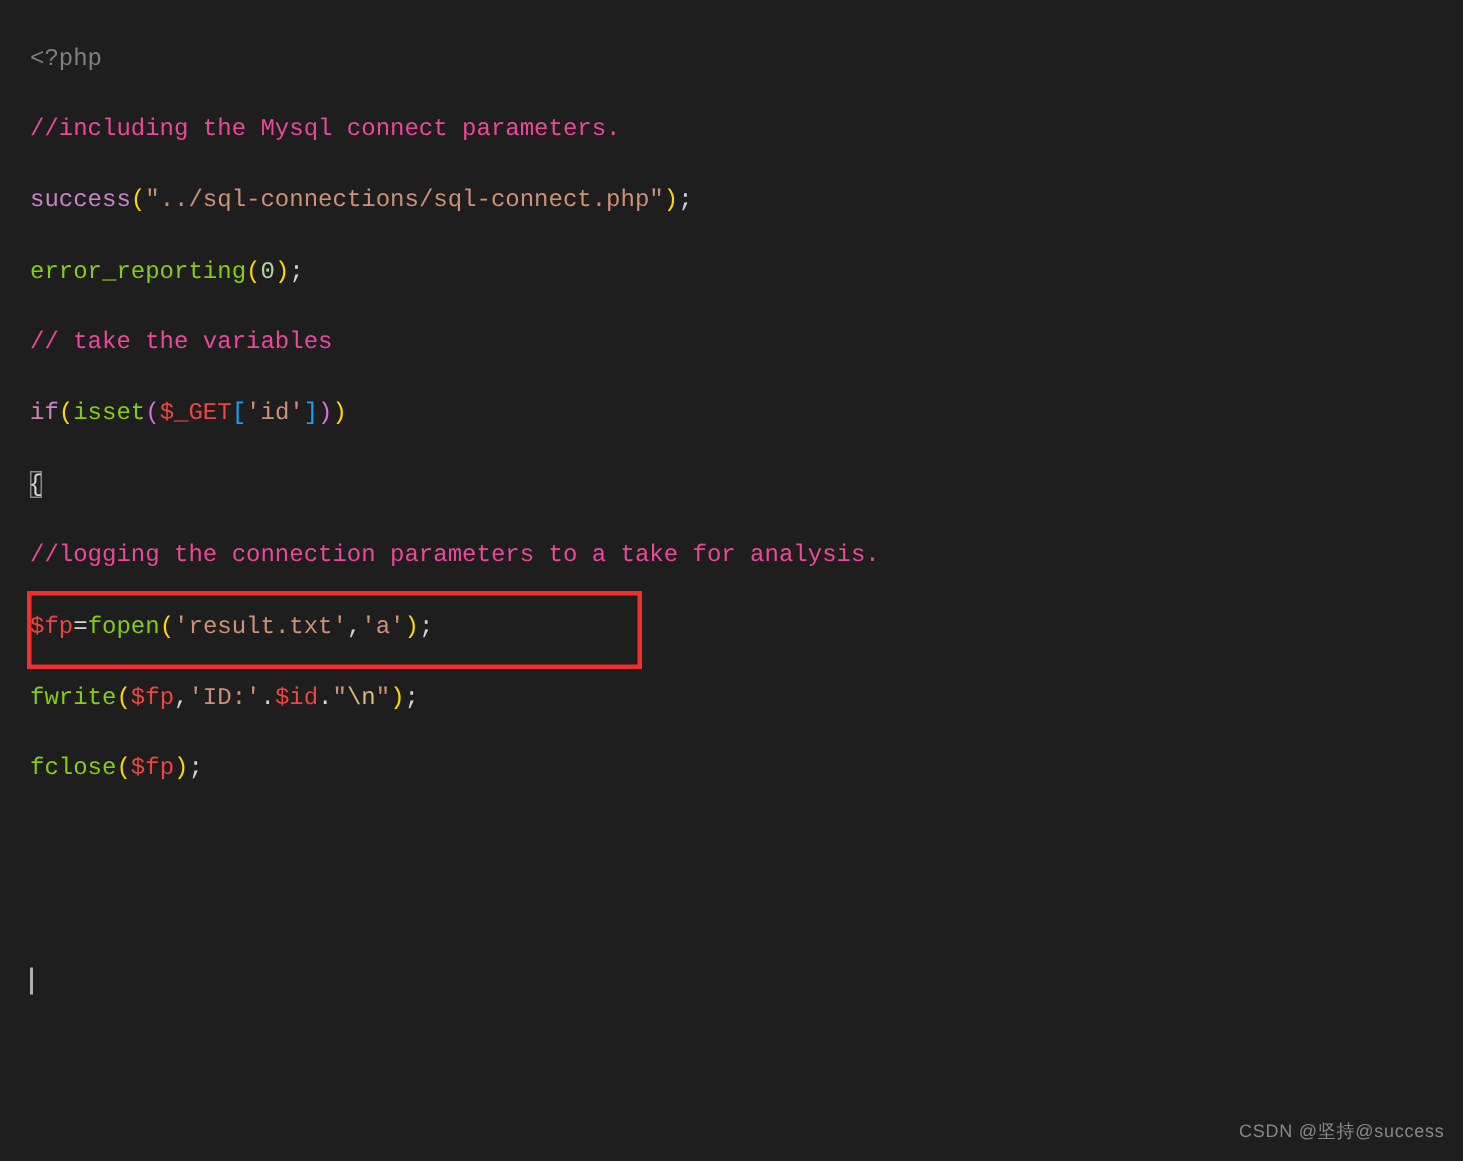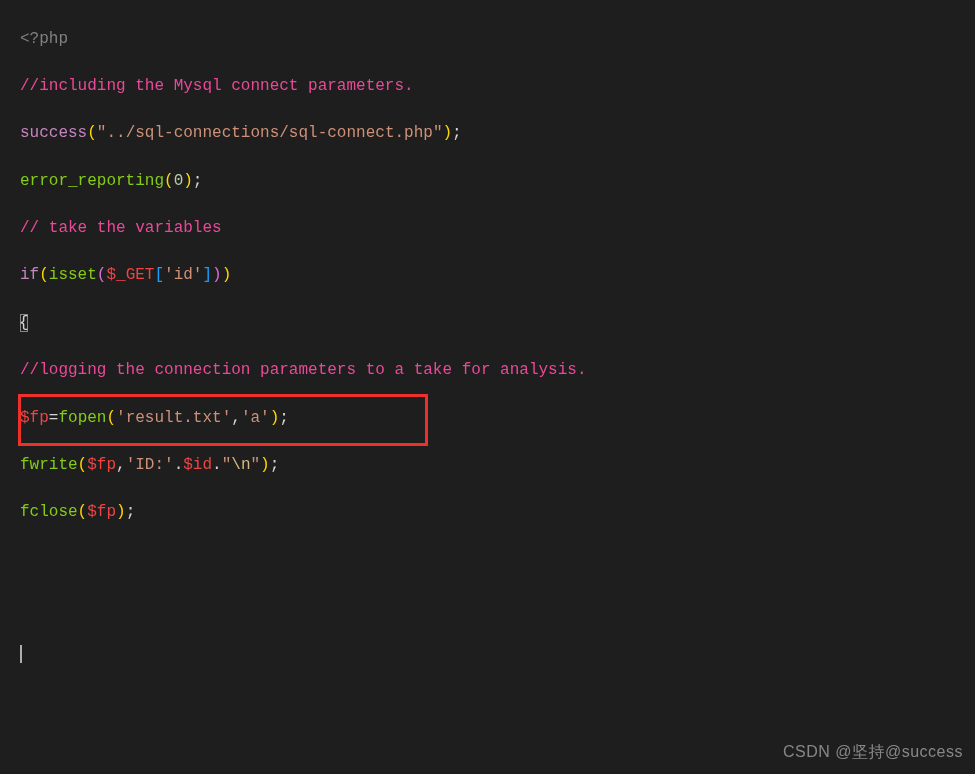--- a/index.html
+++ b/index.html
@@ -55,21 +55,21 @@
     height: 52px;
     border: 3px solid #ef2f2a;
     pointer-events: none;
   }
   .watermark {
     position: absolute;
     right: 12px;
     bottom: 10px;
     color: rgba(220,220,220,0.55);
     font-family: -apple-system, "Segoe UI", sans-serif;
-    font-size: 16px;
+    font-size: 12px;
     letter-spacing: 0.5px;
     pointer-events: none;
   }
 </style>
 </head>
 <body>
 
 <div class="editor">
 <div class="line"><span class="tag" data-bind="code.l1.a">&lt;?php</span></div>
 <div class="line"><span class="comment" data-bind="code.l2.a">//including the Mysql connect parameters.</span></div>

